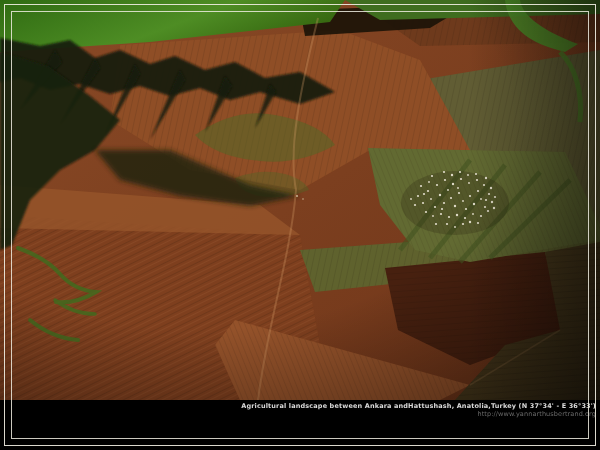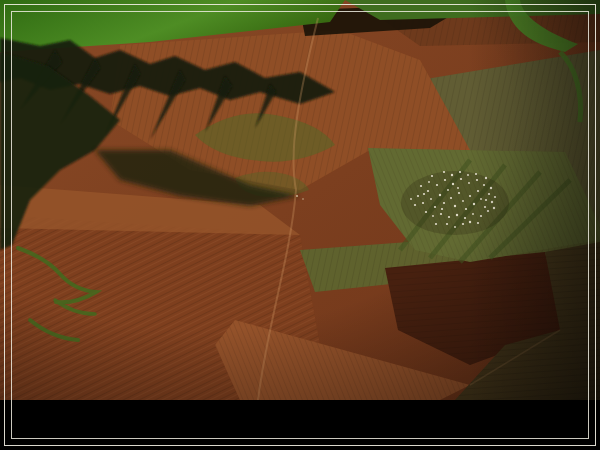--- a/index.html
+++ b/index.html
@@ -221,17 +221,21 @@
             <circle cx="486" cy="200" r="1.1"></circle>
             <circle cx="494" cy="208" r="1.2"></circle>
         </g>
       </g>
 
       <rect x="0" y="0" width="600" height="400" fill="url(#vig)"></rect>
       <rect x="0" y="0" width="600" height="400" fill="url(#rsh)"></rect>
     </svg>
   </div>
 
+  <div class="caption-band">
+    <div class="cap1">Agricultural landscape between Ankara andHattushash,  Anatolia,Turkey (N 37°34' - E 36°33')</div>
+    <div class="cap2">http://www.yannarthusbertrand.org</div>
+  </div>
 
   <div class="frame frame-outer"></div>
   <div class="frame frame-inner"></div>
 
 </div>
 
 </body></html>

